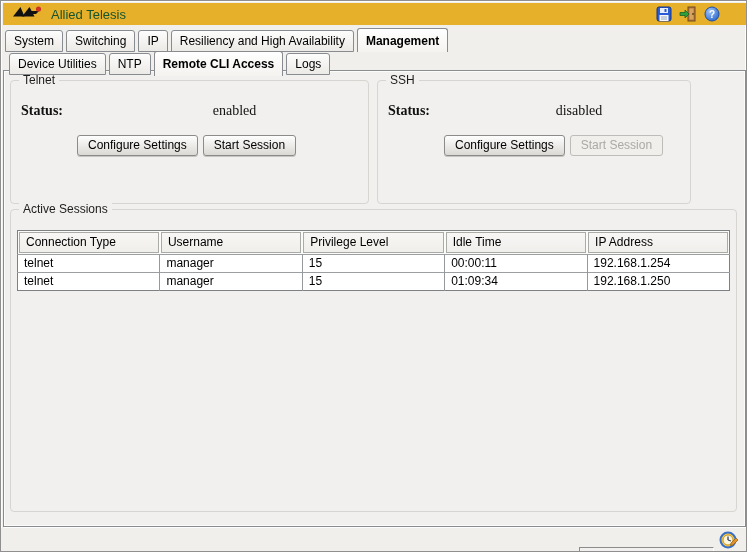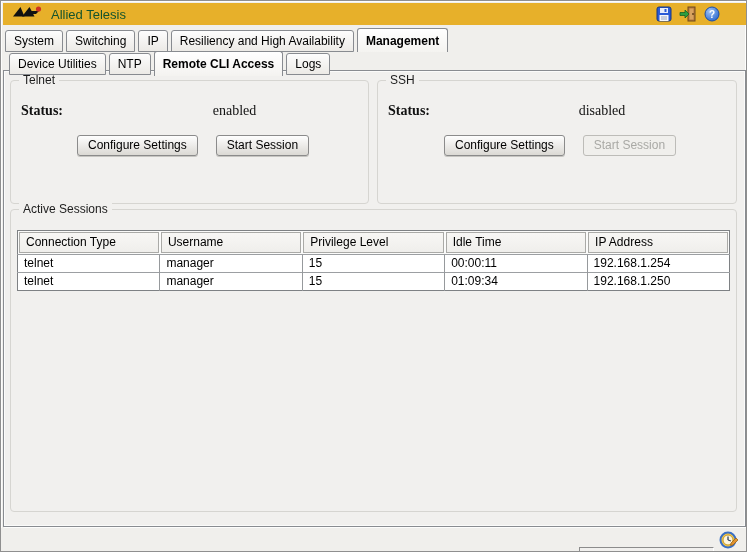--- a/index.html
+++ b/index.html
@@ -64,35 +64,35 @@
     border:1px solid #d6d5d1;
     border-radius:4px;
     background:#f1f0ee;
   }
   .groupbox .legend {
     position:absolute; top:-8px; left:8px;
     background:#f1f0ee; padding:0 4px;
     font-size:12px; color:#1c1c1c; white-space:nowrap;
   }
   .gb-telnet { left:6px;  top:9px; width:359px; height:124px; }
-  .gb-ssh    { left:373px; top:9px; width:360px; height:124px; }
+  .gb-ssh    { left:373px; top:9px; width:314px; height:124px; }
   .gb-sessions { left:6px; top:138px; width:727px; height:303px; }
 
   .status-row { display:flex; margin-top:22px; align-items:baseline;justify-content:flex-end; }
   .status-label {
     margin-left:10px; width:80px;
     font-family:"Liberation Serif", serif;
     font-weight:bold; font-size:14px; color:#111;
   }
   .status-value {
     flex:1; text-align:center;
     font-family:"Liberation Serif", serif;
     font-size:14px; color:#111;
   }
-  .btn-row { display:flex; gap:18px; margin:16px 0 12px 66px; }
+  .btn-row { display:flex; gap:5px; margin:16px 0 12px 66px; }
   .btn {
     font-family:"Liberation Sans", sans-serif;
     font-size:12px; color:#000;
     padding:2px 10px 3px;
     background:linear-gradient(#fefefe,#dbd9d4);
     border:1px solid #8b8b8b;
     border-radius:3px;
     box-shadow:0 1px 0 #c6c5c1;
     cursor:pointer;
     white-space:nowrap;

